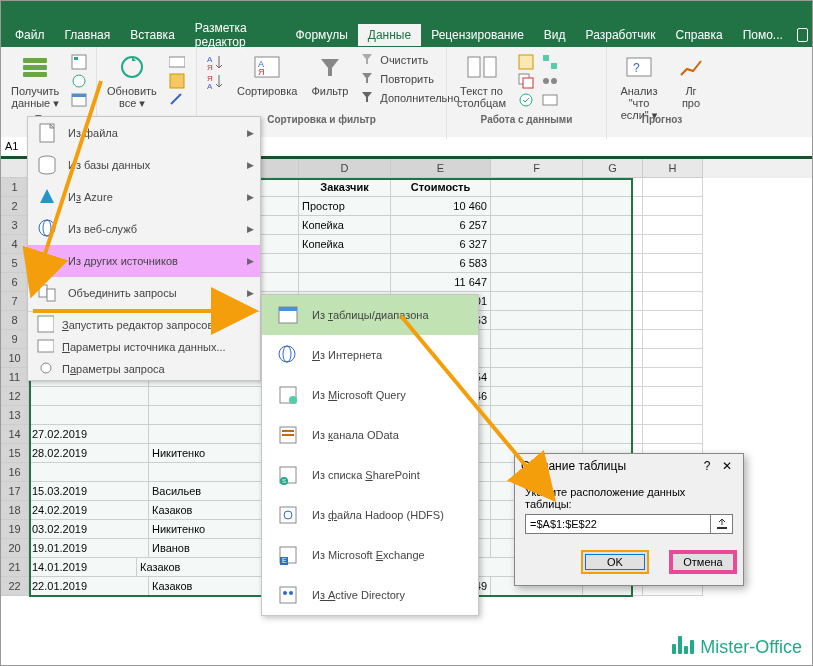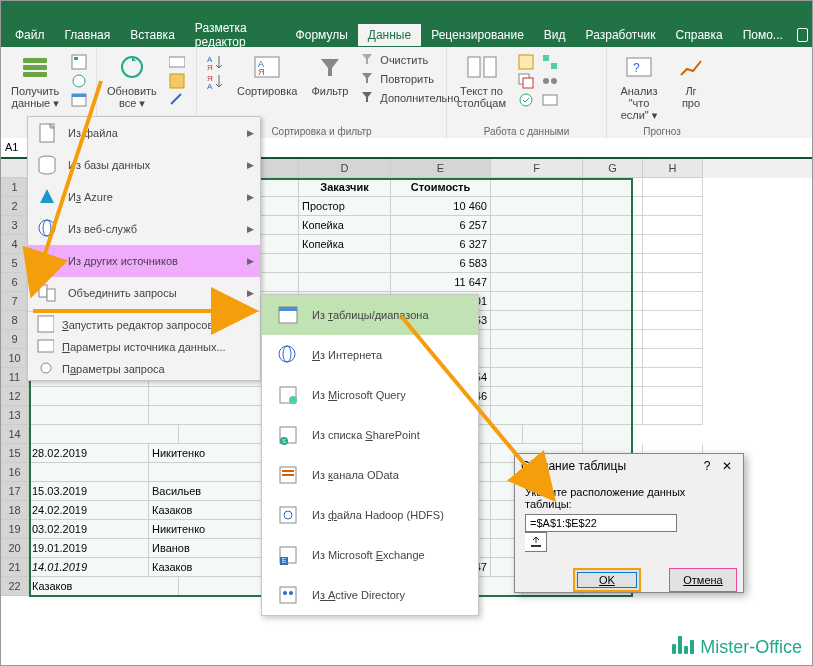--- a/index.html
+++ b/index.html
@@ -6,30 +6,30 @@
 body { font-family: "Segoe UI", Tahoma, sans-serif; font-size: 11px; background: #fff; width: 813px; height: 666px; position: relative; overflow: hidden; border: 1px solid #999; }
 
 .titlebar { height: 22px; background: #217346; display: flex; align-items: center; }
 .menustrip { height: 24px; background: #217346; display: flex; align-items: center; padding: 0 4px; color: #fff; font-size: 12px; }
 .menustrip > div { padding: 4px 10px; cursor: pointer; position: relative; }
 .menustrip > div.active { background: #f3f3f3; color: #217346; }
 .menustrip .ruler-icon { width:14px; height:14px; border:1px solid #fff; border-radius:2px; margin-left:4px; display:inline-block; }
 
 .ribbon { height: 92px; background: #f3f3f3; border-bottom: 1px solid #d4d4d4; display: flex; }
 .rgroup { border-right: 1px solid #e1e1e1; padding: 2px 6px 0; display: flex; flex-direction: column; justify-content: flex-start; height: 92px; position:relative; }
-.rgroup-label { position:absolute; bottom:0; left:0; right:0; text-align:center; font-size:10px; color:#666; height:14px; line-height:14px; }
+.rgroup-label { position:absolute; bottom:12px; left:0; right:0; text-align:center; font-size:10px; color:#666; height:14px; line-height:14px;font-weight:bold; }
 .rbtn-big { display:flex; flex-direction:column; align-items:center; text-align:center; padding:2px 4px; color:#444; cursor:pointer; }
 .rbtn-big .ico { width:32px; height:32px; display:flex; align-items:center; justify-content:center; }
 .rbtn-big span { font-size:11px; line-height:12px; margin-top:2px; }
 .rbtn-row { display:flex; gap:6px; align-items:flex-start; }
 .smallctrl { display:flex; align-items:center; gap:4px; padding:1px 2px; color:#444; font-size:11px; }
 .smallctrl .mico { width:16px; height:16px; }
 .col-group { display:flex; flex-direction:column; gap:1px; }
 
-.namebox-row { height: 20px; background:#f3f3f3; border-bottom:4px solid #14532d; display:flex; align-items:center; }
+.namebox-row { height: 20px; background:#f3f3f3; border-bottom:6px solid #14532d; display:flex; align-items:center; }
 .namebox { width:90px; border-right:1px solid #ccc; padding:2px 4px; background:#fff; height:19px; display:flex; align-items:center; justify-content:space-between; }
 .namebox .dd { font-size:8px;color:#666; }
 .fxbar { flex:1; padding:2px 6px; background:#fff; height:19px; display:flex; align-items:center; }
 .fxbar .fxico { font-style:italic; color:#888; margin-right:6px; }
 
 .grid-area { position:relative; height:506px; overflow:hidden; }
 .colheaders { display:flex; height:19px; background:#f0f0f0; }
 .rowhdr-spacer { width:28px; border-right:1px solid #ccc; border-bottom:1px solid #ccc; background:#e8e8e8; }
 .colhdr { border-right:1px solid #ccc; border-bottom:1px solid #ccc; text-align:center; font-size:11px; color:#444; line-height:18px; background:#e8e8e8; }
 .colhdr.sel { background:#d5d5d5; }
@@ -56,26 +56,26 @@
 .dropdown2 { position:absolute; background:#fff; border:1px solid #c6c6c6; box-shadow:2px 2px 6px rgba(0,0,0,0.25); }
 .dd2-item { display:flex; align-items:center; height:40px; padding:0 12px; gap:10px; cursor:pointer; color:#444; }
 .dd2-item.hov { background:#c1e2b3; }
 .dd2-item .dd-ico { width:28px; height:28px; display:flex; align-items:center;justify-content:center; }
 
 .dialog { position:absolute; background:#f0f0f0; border:1px solid #888; box-shadow:3px 3px 8px rgba(0,0,0,0.3); font-size:11px; }
 .dialog-title { height:24px; display:flex; align-items:center; padding:0 6px; font-size:12px; }
 .dialog-title .sp { flex:1; }
 .dialog-title .xbtn { width:20px;text-align:center;cursor:pointer; font-family:Arial; }
 .dialog-body { padding:8px 10px; }
-.dialog .range-in { display:flex; align-items:flex-start; margin:4px 0 8px;flex-direction:column; }
+.dialog .range-in { display:flex; align-items:flex-end; margin:4px 0 8px; }
 .dialog .range-in input { flex:1; border:1px solid #7a7a7a; padding:2px 4px; font-size:11px; height:20px; }
 .dialog .range-in .collapse { width:22px; height:20px; border:1px solid #7a7a7a; border-left:none; display:flex;align-items:center;justify-content:center; background:#fff; }
 .dialog .chk { display:flex; align-items:center; gap:4px; margin-bottom:10px; }
-.dialog .btns { display:flex; justify-content:flex-end; gap:28px; padding:0 6px 0;text-decoration:underline; }
-.dialog .btn { width:68px; height:24px; border:1px solid #ec4899; background:#e1e1e1; font-size:11px; cursor:pointer; }
+.dialog .btns { display:flex; justify-content:flex-end; gap:20px; padding:0 6px 11px; }
+.dialog .btn { width:68px; height:24px; border:4px solid #ec4899; background:#e1e1e1; font-size:11px; cursor:pointer; }
 .dialog .btn.ok { border:2px solid #f59e0b; outline:1px solid #0078d4; outline-offset:-5px; }
 
 .arrow { position:absolute; pointer-events:none; }
 .arrow svg { overflow:visible; }
 
 .watermark { position:absolute; right:10px; bottom:6px; display:flex; align-items:center; gap:4px; font-size:18px; font-weight:500; color:#2a8; font-family:Verdana, sans-serif; }
 .watermark .bars span { display:inline-block; width:4px; background:#2a8; margin-right:2px; border-radius:1px; }
 .underln { text-decoration: underline; text-decoration-color: currentColor; }
 </style>
 </head>
@@ -470,20 +470,21 @@
         <div class="cellrow">
           <div class="cell" style="width: 120px;"></div>
           <div class="cell" style="width: 150px;"></div>
           <div class="cell" style="width: 92px;"></div>
           <div class="cell" style="width: 100px;"></div>
           <div class="cell" style="width: 92px;"></div>
           <div class="cell" style="width: 60px;"></div>
           <div class="cell" style="width: 60px;"></div>
         </div>
         <div class="cellrow">
+          <div class="cell" style="width: 120px;">27.02.2019</div>
           <div class="cell" style="width: 150px;"></div>
           <div class="cell" style="width: 92px;"></div>
           <div class="cell" style="width: 100px;"></div>
           <div class="cell" style="width: 92px;"></div>
           <div class="cell" style="width: 60px;"></div>
           <div class="cell" style="width: 60px;"></div>
         </div>
         <div class="cellrow">
           <div class="cell" style="width: 120px;">28.02.2019</div>
           <div class="cell" style="width: 150px;">Никитенко</div>
@@ -532,29 +533,30 @@
         <div class="cellrow">
           <div class="cell" style="width: 120px;">19.01.2019</div>
           <div class="cell" style="width: 150px;">Иванов</div>
           <div class="cell" style="width: 92px;"></div>
           <div class="cell" style="width: 100px;"></div>
           <div class="cell" style="width: 92px;"></div>
           <div class="cell" style="width: 60px;"></div>
           <div class="cell" style="width: 60px;"></div>
         </div>
         <div class="cellrow">
-          <div class="cell" style="width: 120px; font-style: italic;">14.01.2019</div>
+          <div class="cell" style="width: 108px;">14.01.2019</div>
           <div class="cell" style="width: 150px;">Казаков</div>
           <div class="cell" style="width: 92px;"></div>
           <div class="cell num" style="width: 100px;">12 347</div>
           <div class="cell" style="width: 92px;"></div>
           <div class="cell" style="width: 60px;"></div>
           <div class="cell" style="width: 60px;"></div>
         </div>
         <div class="cellrow">
+          <div class="cell" style="width: 120px;">22.01.2019</div>
           <div class="cell" style="width: 150px;">Казаков</div>
           <div class="cell" style="width: 92px;"></div>
           <div class="cell num" style="width: 100px;">11 049</div>
           <div class="cell" style="width: 92px;"></div>
           <div class="cell" style="width: 60px;"></div>
           <div class="cell" style="width: 60px;"></div>
         </div>
       </div>
   </div>
   <div class="sel-range" style="left:28px;top:19px;width:604px;height:419px"></div>
@@ -673,35 +675,35 @@
           <rect x="3" y="3" width="16" height="16" fill="#fff" stroke="#888"></rect>
           <circle cx="16" cy="16" r="4" fill="#5ca"></circle>
         </svg>
       </span>
       <span><span>Из <span class="underln">M</span>icrosoft Query</span></span>
     </div>
     <div class="dd2-item">
       <span class="dd-ico">
         <svg width="22" height="22">
           <rect x="3" y="3" width="16" height="16" fill="#fff" stroke="#888"></rect>
+          <rect x="5" y="6" width="12" height="2" fill="#c60"></rect>
+          <rect x="5" y="10" width="12" height="2" fill="#c60"></rect>
+        </svg>
+      </span>
+      <span><span>Из <span class="underln">к</span>анала OData</span></span>
+    </div>
+    <div class="dd2-item">
+      <span class="dd-ico">
+        <svg width="22" height="22">
+          <rect x="3" y="3" width="16" height="16" fill="#fff" stroke="#888"></rect>
           <circle cx="7" cy="17" r="4" fill="#2a8"></circle>
           <text x="5" y="19" font-size="6" fill="#fff">S</text>
         </svg>
       </span>
       <span><span>Из списка <span class="underln">S</span>harePoint</span></span>
-    </div>
-    <div class="dd2-item">
-      <span class="dd-ico">
-        <svg width="22" height="22">
-          <rect x="3" y="3" width="16" height="16" fill="#fff" stroke="#888"></rect>
-          <rect x="5" y="6" width="12" height="2" fill="#c60"></rect>
-          <rect x="5" y="10" width="12" height="2" fill="#c60"></rect>
-        </svg>
-      </span>
-      <span><span>Из <span class="underln">к</span>анала OData</span></span>
     </div>
     <div class="dd2-item">
       <span class="dd-ico">
         <svg width="22" height="22">
           <rect x="3" y="3" width="16" height="16" fill="#fff" stroke="#888"></rect>
           <circle cx="11" cy="11" r="4" fill="none" stroke="#36c"></circle>
         </svg>
       </span>
       <span><span>Из <span class="underln">ф</span>айла Hadoop (HDFS)</span></span>
     </div>

